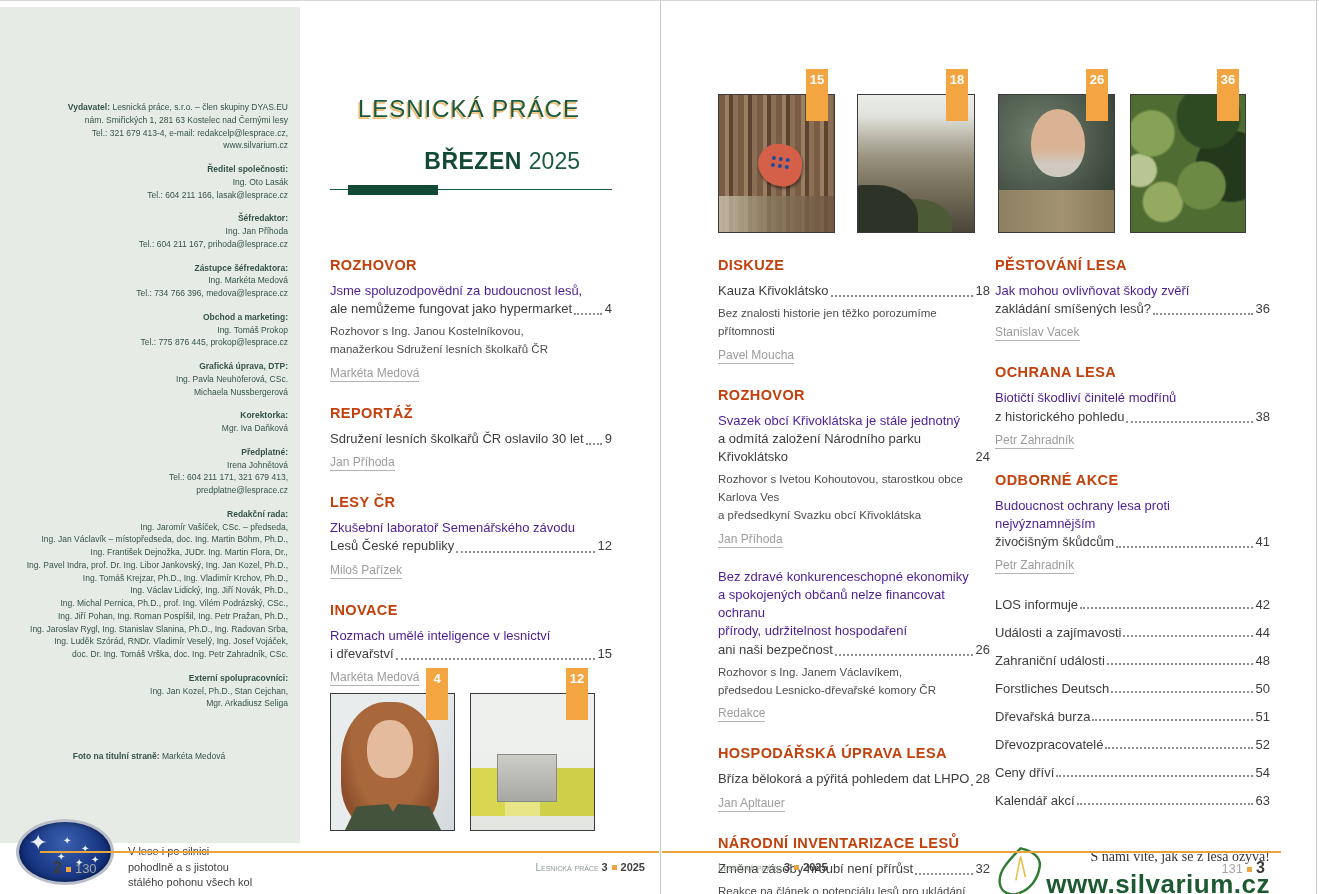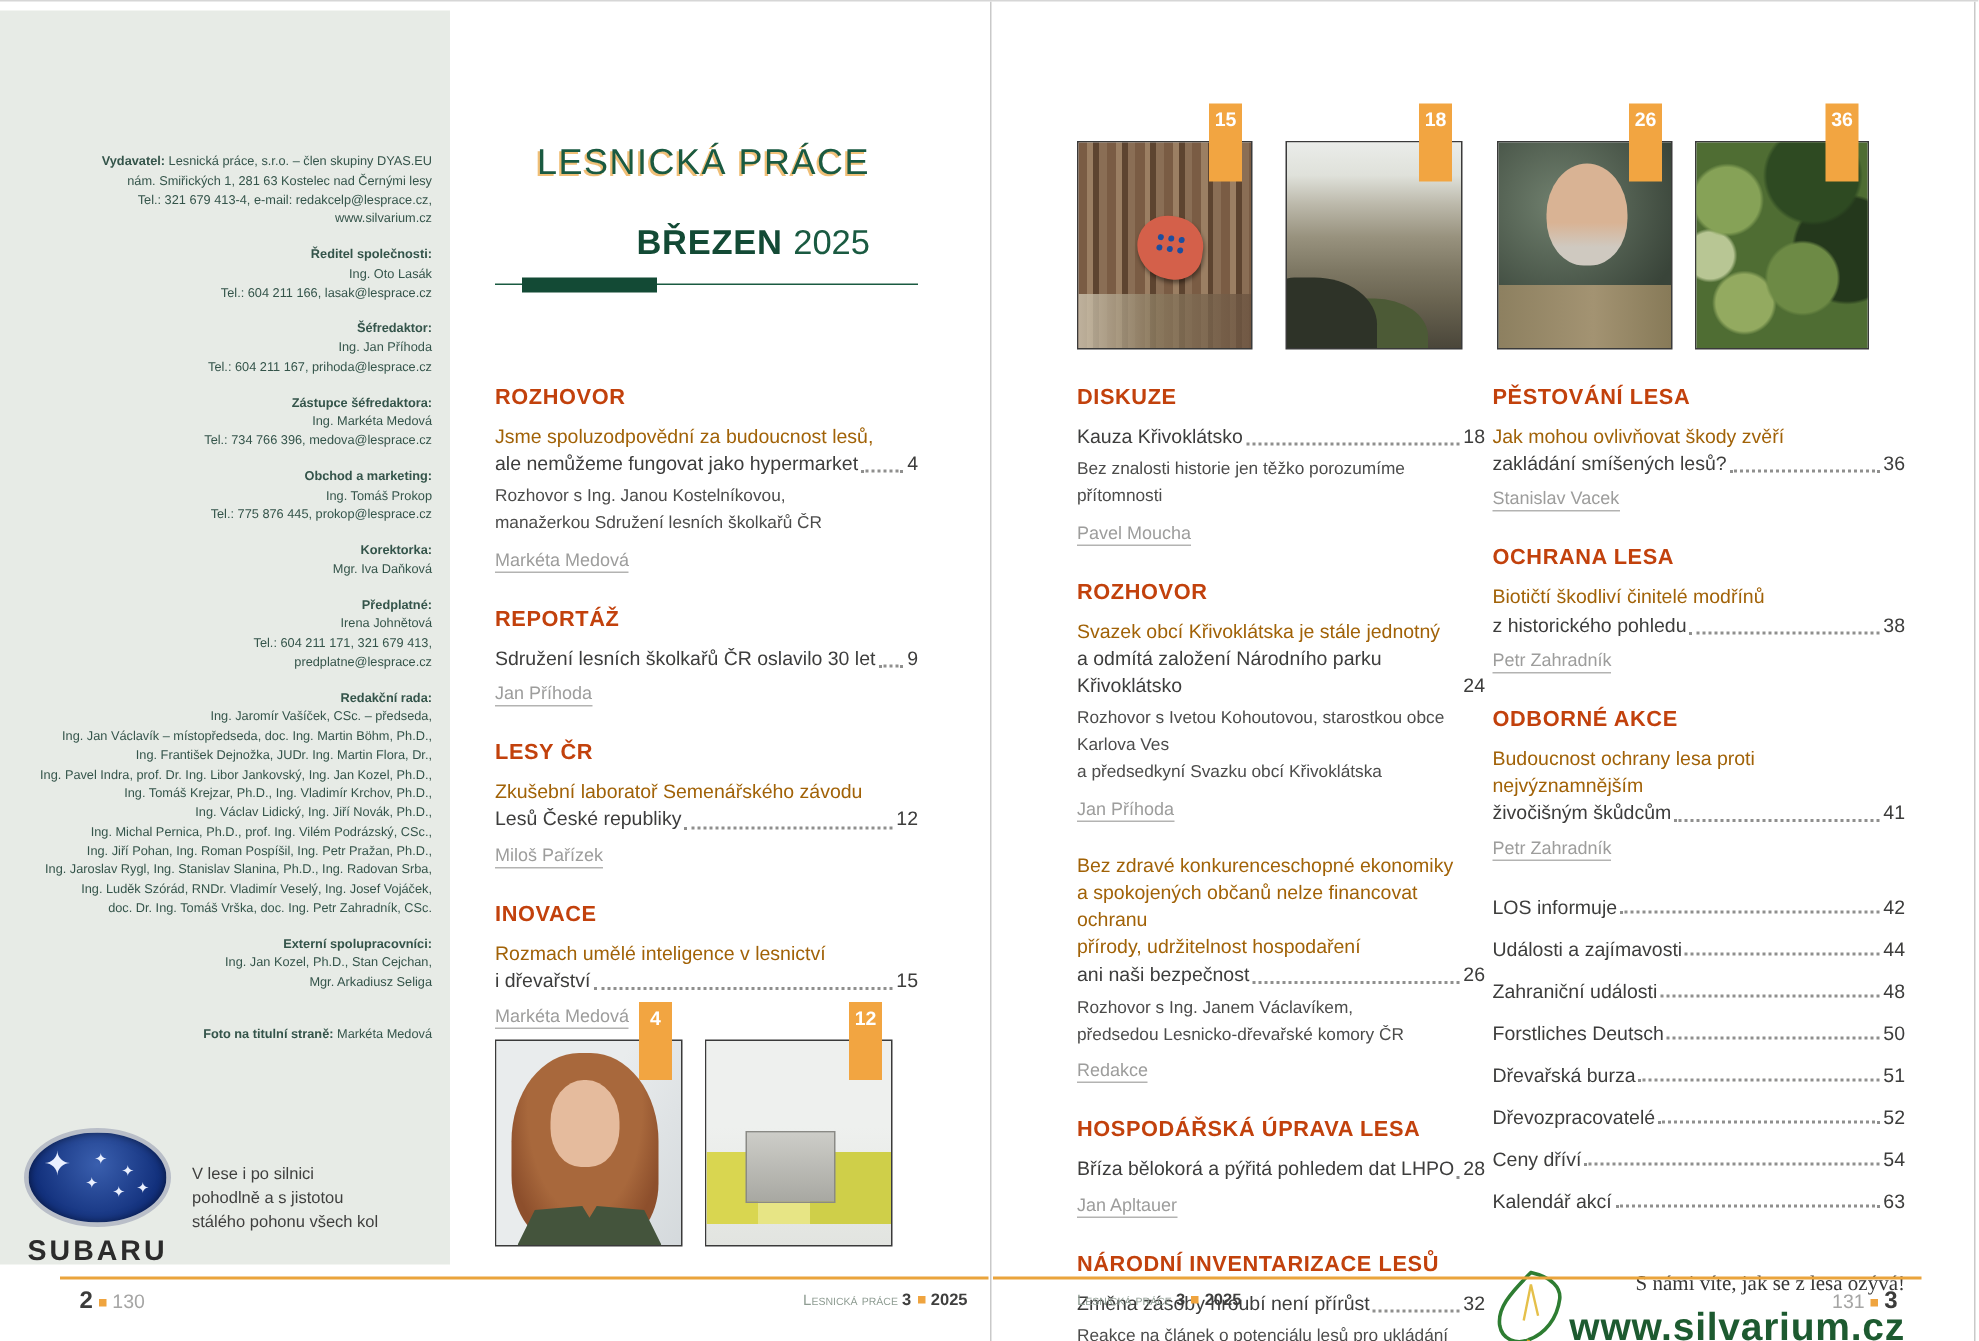--- a/index.html
+++ b/index.html
@@ -9,21 +9,21 @@
   .right-edge{position:absolute;left:1316px;top:0;width:1px;height:894px;background:#c9c9c9;}
 
   
   .sidebar{position:absolute;left:0;top:6px;width:300px;height:836px;background:#e7ebe6;
            color:#34544a;font-size:8.5px;line-height:1.5;text-align:right;
            padding:94px 12px 0 10px;box-sizing:border-box;}
   .sb-block{margin-bottom:11px;}
   .sb-head{font-weight:bold;white-space:pre-line;}
   .sb-body{white-space:pre-line;}
   .sb-inline .sb-head,.sb-inline .sb-body{display:inline;}
-  .sb-foto{margin-top:22px;}
+  .sb-foto{margin-top:40px;text-align:center;}
 
   .subaru-row{display:flex;align-items:center;margin-top:56px;text-align:left;}
   .subaru-logo{width:110px;flex:0 0 110px;text-align:center;}
   .subaru-oval{position:relative;width:92px;height:60px;margin:0 auto;border-radius:50%;
                background:radial-gradient(circle at 50% 35%,#3a5fae 0%,#12307c 70%,#0a1f5c 100%);
                border:3px solid #b9bec8;box-shadow:inset 0 0 6px rgba(0,0,0,.5);}
   .subaru-oval span{position:absolute;color:#eaf0ff;line-height:1;}
   .st1{font-size:22px;left:10px;top:10px;}
   .st2{font-size:10px;left:44px;top:14px;}.st3{font-size:10px;left:62px;top:22px;}
   .st4{font-size:10px;left:38px;top:30px;}.st5{font-size:10px;left:56px;top:36px;}
@@ -42,21 +42,21 @@
   .divider .thick{position:absolute;left:18px;top:0;width:90px;height:10px;background:#134a35;}
 
   
   .toc{position:absolute;}
   .toc-left{left:330px;top:256px;width:282px;}
   .toc-c1{left:718px;top:256px;width:272px;}
   .toc-c2{left:995px;top:256px;width:275px;}
   .toc-section{margin-bottom:23px;}
   .sec-title{font-weight:bold;font-size:14.5px;color:#c2410c;letter-spacing:.4px;margin-bottom:9px;}
   .toc-item{margin-bottom:14px;}
-  .it-pre{font-size:13px;color:#a16207;line-height:1.4;white-space:pre-line;}
+  .it-pre{font-size:13px;color:#4c1d95;line-height:1.4;white-space:pre-line;}
   .it-row{display:flex;align-items:flex-end;font-size:13px;color:#3d3d3c;line-height:1.4;}
   .dots{flex:1;border-bottom:2px dotted #8f8f8e;margin:0 3px 3px 2px;}
   .it-desc{font-size:11.5px;color:#4c4c4b;line-height:1.55;margin-top:5px;white-space:pre-line;}
   .author{display:inline-block;font-size:12px;color:#9d9d9c;text-decoration:none;
           border-bottom:1px solid #b3b3b2;margin-top:7px;padding-bottom:1px;}
   .misc-list{margin-top:4px;}
   .misc-row{display:flex;align-items:flex-end;font-size:13px;color:#3d3d3c;margin-bottom:13px;}
 
   
   .thumb{position:absolute;border:1px solid #3a3a3a;box-sizing:border-box;}
@@ -148,20 +148,25 @@
       <div class="sb-head">Zástupce šéfredaktora:</div>
       <div class="sb-body">Ing. Markéta Medová
 Tel.: 734 766 396, medova@lesprace.cz</div>
     </div>
     <div class="sb-block">
       <div class="sb-head">Obchod a marketing:</div>
       <div class="sb-body">Ing. Tomáš Prokop
 Tel.: 775 876 445, prokop@lesprace.cz</div>
     </div>
     <div class="sb-block">
+      <div class="sb-head">Grafická úprava, DTP:</div>
+      <div class="sb-body">Ing. Pavla Neuhöferová, CSc.
+Michaela Nussbergerová</div>
+    </div>
+    <div class="sb-block">
       <div class="sb-head">Korektorka:</div>
       <div class="sb-body">Mgr. Iva Daňková</div>
     </div>
     <div class="sb-block">
       <div class="sb-head">Předplatné:</div>
       <div class="sb-body">Irena Johnětová
 Tel.: 604 211 171, 321 679 413,
 predplatne@lesprace.cz</div>
     </div>
     <div class="sb-block">

